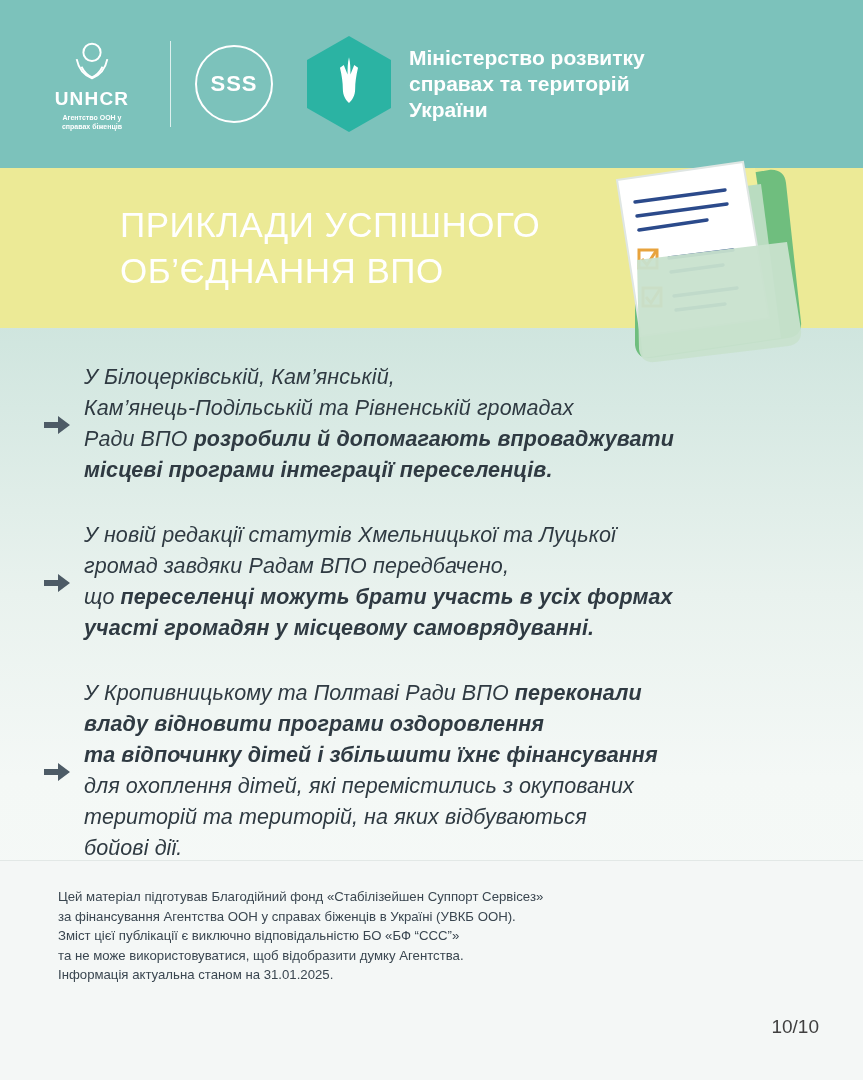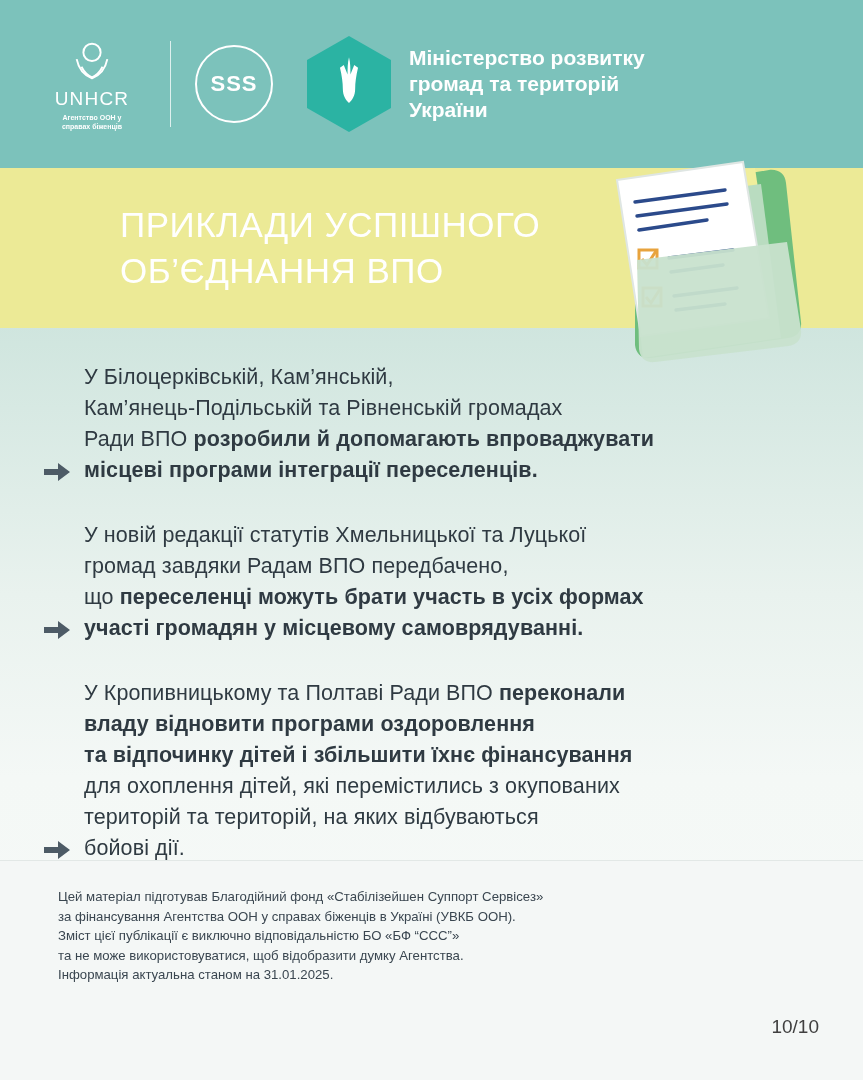--- a/index.html
+++ b/index.html
@@ -30,21 +30,21 @@
   .unhcr-logo {
     width: 108px;
     display: flex;
     flex-direction: column;
     align-items: center;
     color: #ffffff;
   }
   .unhcr-mark { width: 46px; height: 46px; }
   .unhcr-word {
     font-size: 19px;
-    font-weight: normal;
+    font-weight: bold;
     letter-spacing: 1.2px;
     margin-top: 4px;
   }
   .unhcr-sub {
     font-size: 7px;
     line-height: 9px;
     text-align: center;
     margin-top: 3px;
     font-weight: bold;
   }
@@ -118,22 +118,23 @@
     height: 250px;
     z-index: 5;
   }
 
   
   .content {
     padding: 34px 44px 10px 44px;
   }
   .bullet {
     display: flex;
-    align-items: flex-end;
+    align-items: center;
     margin-bottom: 34px;
+    font-style: italic;
   }
   .arrow {
     flex: 0 0 auto;
     width: 40px;
     padding-top: 6px;
     color: #4d5b66;
   }
   .btext {
     font-size: 21.5px;
     line-height: 31px;
@@ -193,21 +194,21 @@
 
     <div class="min-block">
       <div class="hex">
         <span>
           <svg viewBox="0 0 40 56" width="38" height="54" fill="#ffffff">
             <path d="M20 2 c-1.5 6-1.5 12-1.5 18 l-4-10 -4 3 c2 8 3 16 3 22 0 7 3 12 6.5 15 3.5-3 6.5-8 6.5-15 0-6 1-14 3-22 l-4-3 -4 10 C21.5 14 21.5 8 20 2z"></path>
           </svg>
         </span>
       </div>
       <div class="min-title" style="white-space:pre-line">Міністерство розвитку
-громад та територій
+справах та територій
 України</div>
     </div>
   </div>
 
   <div class="title-band">
     <h1 style="white-space:pre-line">ПРИКЛАДИ УСПІШНОГО
 ОБ’ЄДНАННЯ ВПО</h1>
 
     <span class="folder">
       <svg viewBox="0 0 250 250" width="250" height="250">

